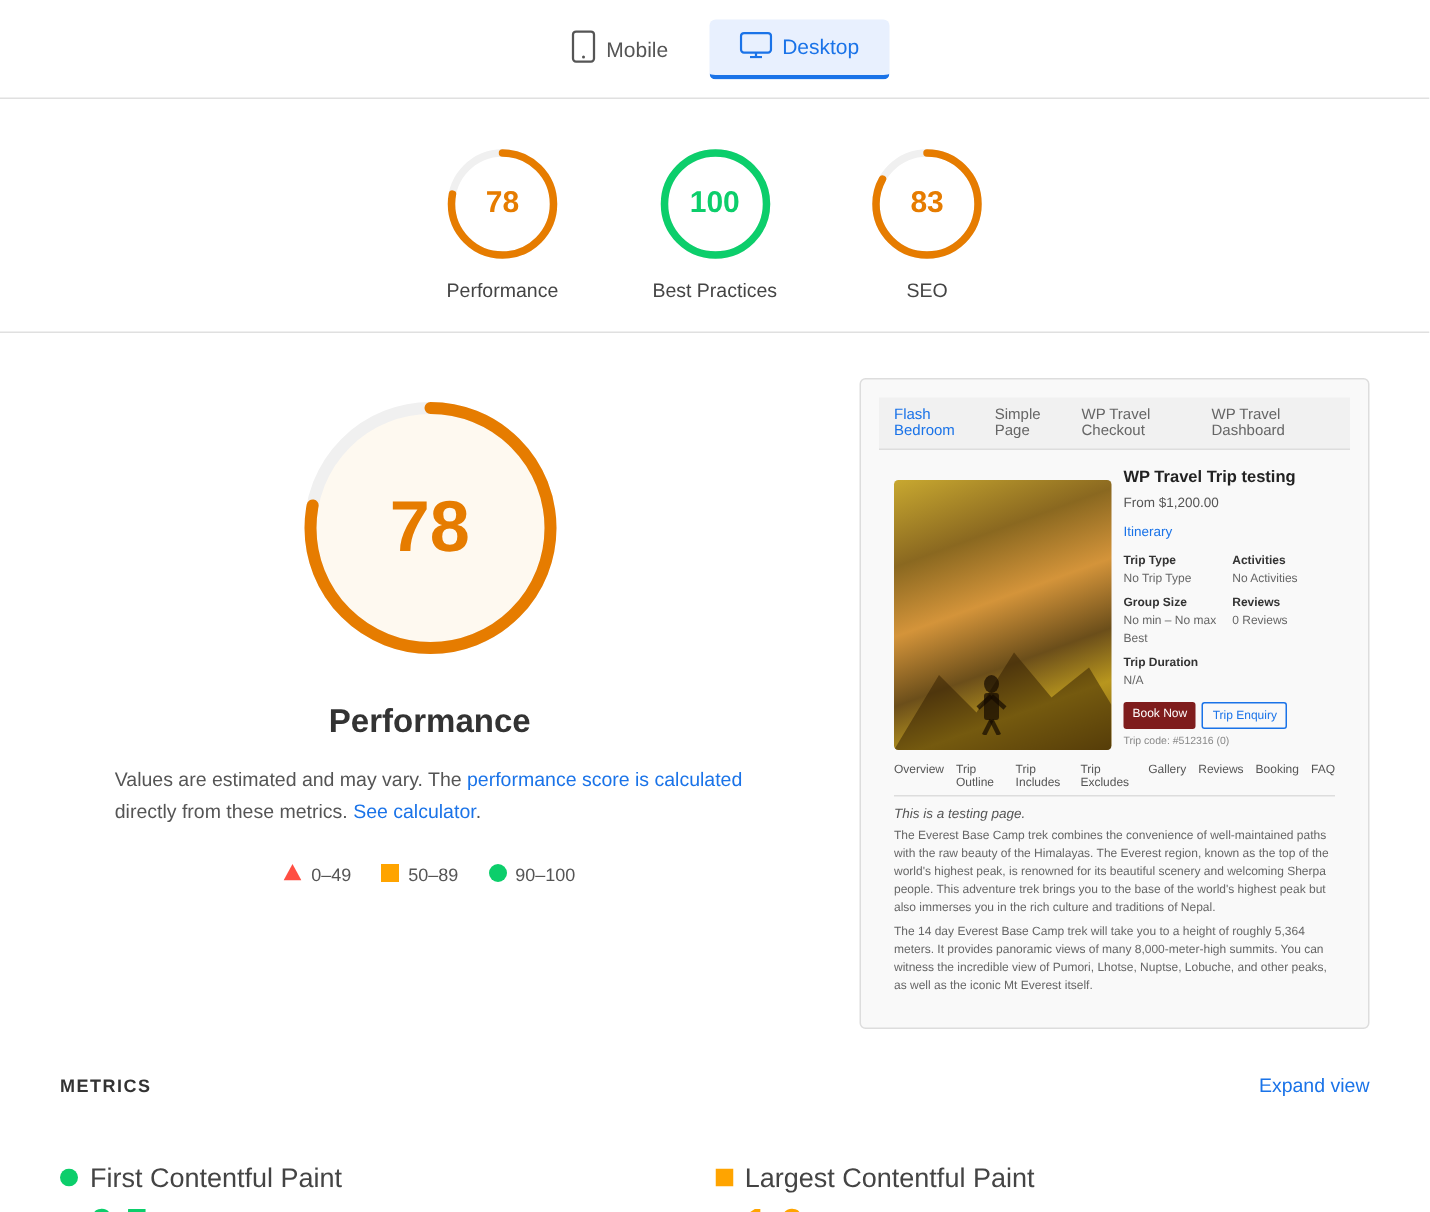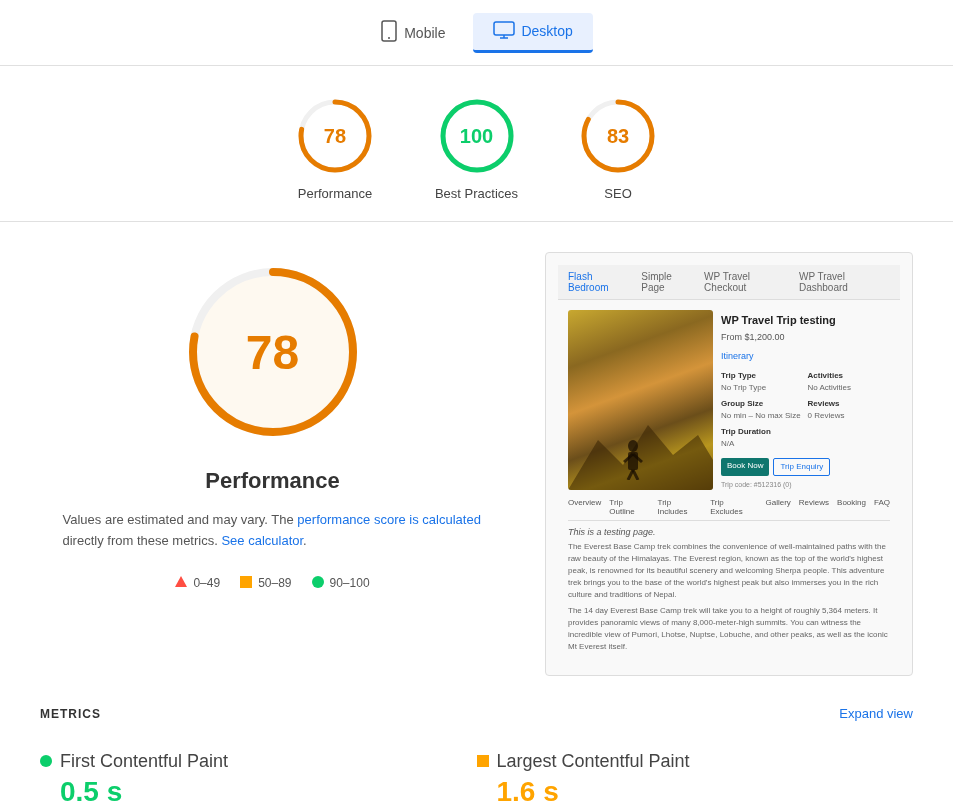--- a/index.html
+++ b/index.html
@@ -138,21 +138,21 @@
       color: #555;
     }
 
     .legend-item {
       display: flex;
       align-items: center;
       gap: 6px;
     }
 
     .right-panel {
-      width: 368px;
+      width: 340px;
     }
 
     .screenshot-box {
       border: 1px solid #ddd;
       border-radius: 4px;
       overflow: hidden;
       background: #f9f9f9;
       padding: 12px;
     }
 
@@ -171,21 +171,21 @@
     }
 
     .metrics-section {
       padding: 0 40px;
     }
 
     .metrics-header {
       display: flex;
       justify-content: space-between;
       align-items: center;
-      margin-bottom: 14px;
+      margin-bottom: 28px;
     }
 
     .metrics-title {
       font-size: 12px;
       font-weight: bold;
       color: #333;
       letter-spacing: 1px;
     }
 
     .expand-view {
@@ -375,33 +375,33 @@
               <div>
                   <div style="font-weight:bold; color:#333;">Trip Type</div>
                   <div>No Trip Type</div>
                 </div>
               <div>
                   <div style="font-weight:bold; color:#333;">Activities</div>
                   <div>No Activities</div>
                 </div>
               <div>
                   <div style="font-weight:bold; color:#333;">Group Size</div>
-                  <div>No min – No max Size</div>
+                  <div>No min – No max Best</div>
                 </div>
               <div>
                   <div style="font-weight:bold; color:#333;">Reviews</div>
                   <div>0 Reviews</div>
                 </div>
               <div>
                   <div style="font-weight:bold; color:#333;">Trip Duration</div>
                   <div>N/A</div>
                 </div>
             </div>
             <div style="margin-top:8px; display:flex; gap:4px;">
-              <div style="background:#0f766e; color:white; padding:2px 6px; border-radius:2px; font-size:8px;">Book Now</div>
+              <div style="background:#7f1d1d; color:white; padding:2px 6px; border-radius:2px; font-size:8px;">Book Now</div>
               <div style="border:1px solid #1a73e8; color:#1a73e8; padding:2px 6px; border-radius:2px; font-size:8px;">Trip Enquiry</div>
             </div>
             <div style="font-size:7px; color:#888; margin-top:4px;">Trip code: #512316 (0)</div>
           </div>
         </div>
 
         <div style="display:flex; gap:8px; margin-top:8px; border-bottom:1px solid #ddd; padding-bottom:4px; font-size:8px; color:#555;">
           <span>Overview</span>
             <span>Trip Outline</span>
             <span>Trip Includes</span>

